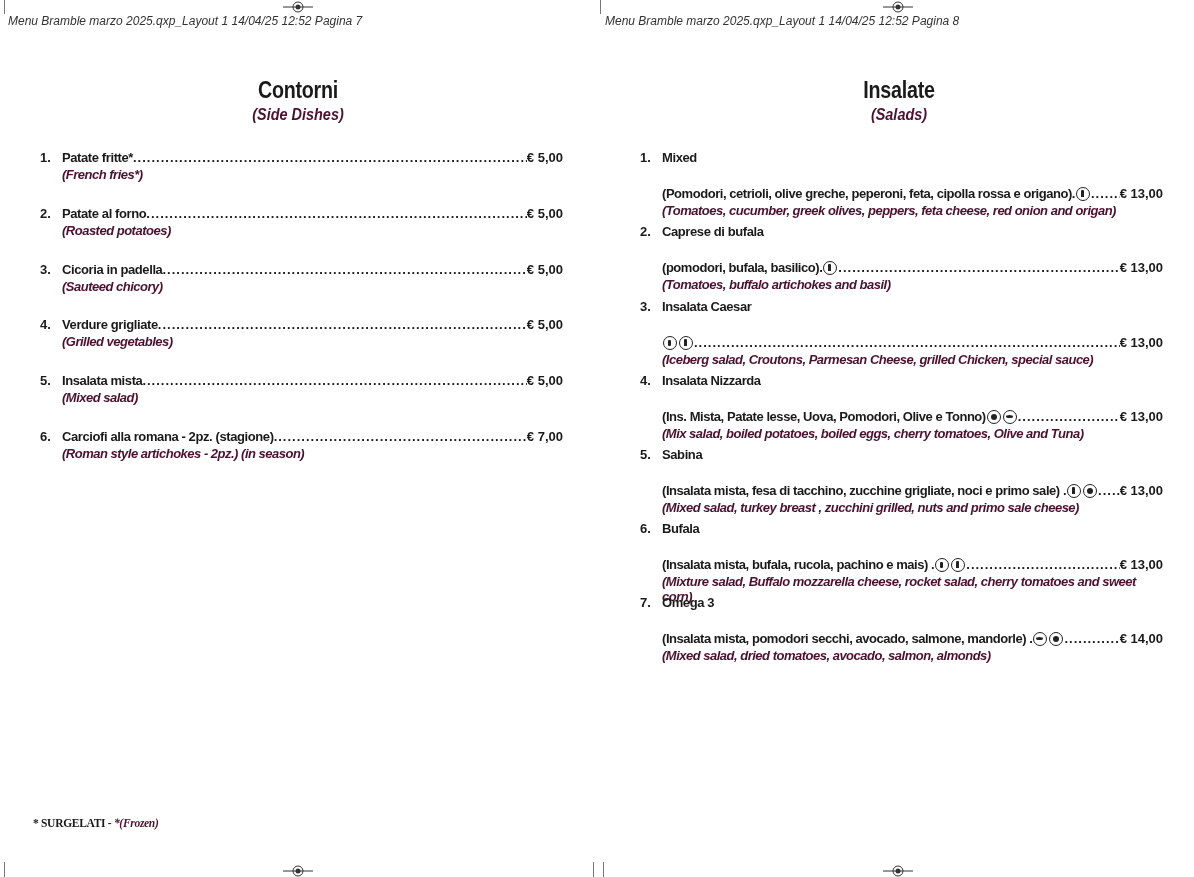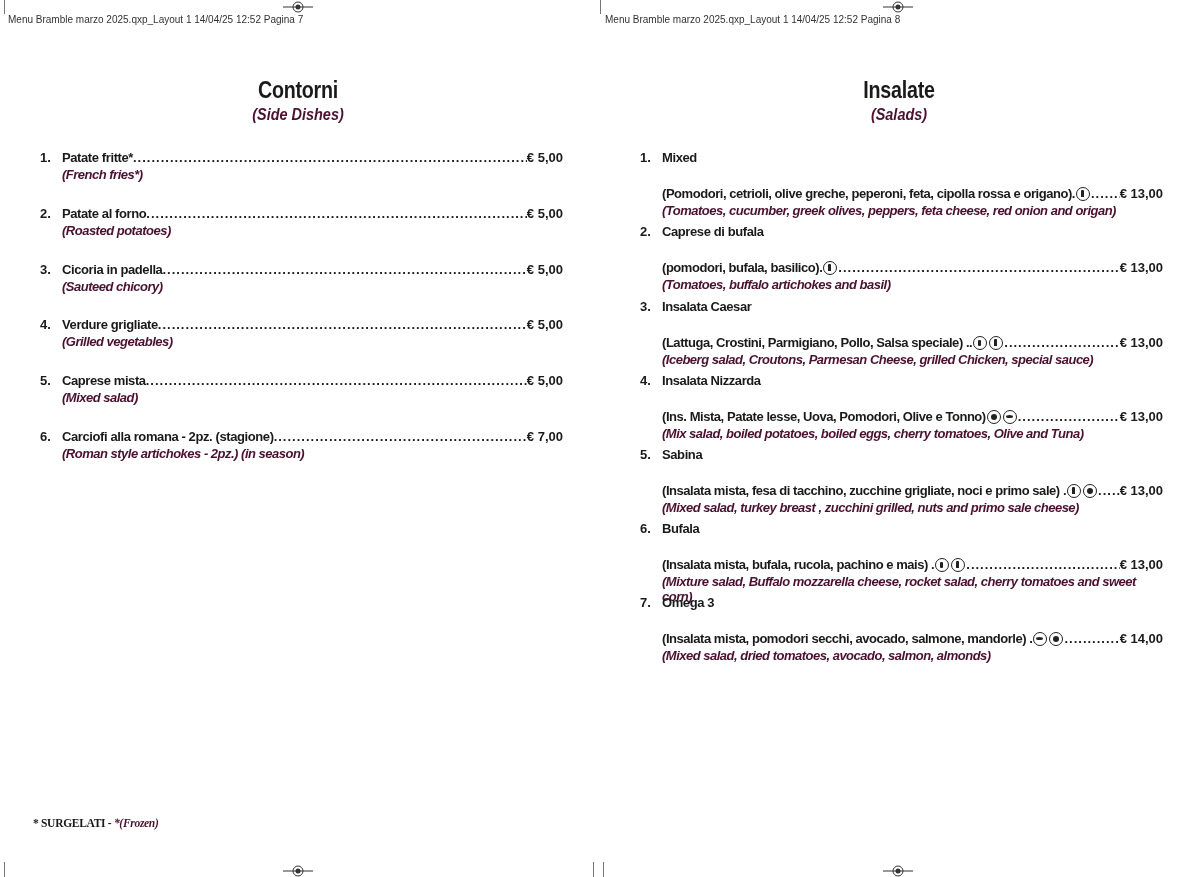--- a/index.html
+++ b/index.html
@@ -1,17 +1,17 @@
 <!DOCTYPE html>
 <html><head>
 <meta charset="utf-8">
 <style>
   html, body { margin:0; padding:0; background:#ffffff; }
   body { width:1194px; height:877px; position:relative; overflow:hidden; font-family:"Liberation Sans", sans-serif; color:#1a1a1a; }
-  .slug { position:absolute; top:14px; font-size:10px; color:#333; font-family:"Liberation Sans", sans-serif; white-space:nowrap; }
+  .slug { position:absolute; top:14px; font-size:12px; color:#333; font-family:"Liberation Sans", sans-serif; white-space:nowrap;font-style:italic; }
   .vline { position:absolute; width:1px; background:#777; }
   .reg { position:absolute; width:30px; height:14px; }
   .page { position:absolute; top:0; height:712px; }
   .title { position:absolute; text-align:center; font-family:"Liberation Sans", sans-serif; font-weight:bold; font-size:24px; color:#1a1a1a; transform:scaleX(0.82); transform-origin:center; letter-spacing:-0.3px; }
   .subtitle { position:absolute; text-align:center; font-family:"Liberation Sans", sans-serif; font-weight:bold; font-style:italic; font-size:17px; color:#4a1130; transform:scaleX(0.85); transform-origin:center; }
   .item { position:absolute; font-family:"Liberation Sans", sans-serif; font-size:13px; }
   .row { display:flex; align-items:baseline; white-space:nowrap; font-weight:bold; color:#1a1a1a; }
   .num { width:22px; flex:none; }
   .name { flex:none; letter-spacing:-0.4px; }
   .dots { flex:1; overflow:hidden; white-space:nowrap; letter-spacing:1px; color:#1a1a1a; }
@@ -97,21 +97,21 @@
         <span class="num">4.</span>
         <span class="name">Verdure grigliate</span>
         <span class="dots"></span>
         <span class="price">€  5,00</span>
       </div>
     <div class="trans">(Grilled vegetables)</div>
   </div>
   <div class="item" style="left:40px;top:373px;width:523px;">
     <div class="row">
         <span class="num">5.</span>
-        <span class="name">Caprese mista</span>
+        <span class="name">Insalata mista</span>
         <span class="dots"></span>
         <span class="price">€  5,00</span>
       </div>
     <div class="trans">(Mixed salad)</div>
   </div>
   <div class="item" style="left:40px;top:429px;width:523px;">
     <div class="row">
         <span class="num">6.</span>
         <span class="name">Carciofi alla romana - 2pz.  (stagione)</span>
         <span class="dots"></span>
@@ -156,21 +156,20 @@
       </div>
     <div class="trans">(Tomatoes, buffalo artichokes and basil)</div>
   </div>
 
   <div class="item" style="left:43px;top:299px;width:523px;">
     <div class="row">
         <span class="num">3.</span>
         <span class="name">Insalata Caesar</span>
       </div>
     <div class="ing">
-        <span class="name">(Lattuga, Crostini, Parmigiano, Pollo, Salsa speciale) ..</span>
         <span class="badge"></span>
         <span class="badge bottle"></span>
         <span class="dots"></span>
         <span class="price">€ 13,00</span>
       </div>
     <div class="trans">(Iceberg salad, Croutons, Parmesan Cheese, grilled Chicken, special sauce)</div>
   </div>
 
   <div class="item" style="left:43px;top:373px;width:523px;">
     <div class="row">

